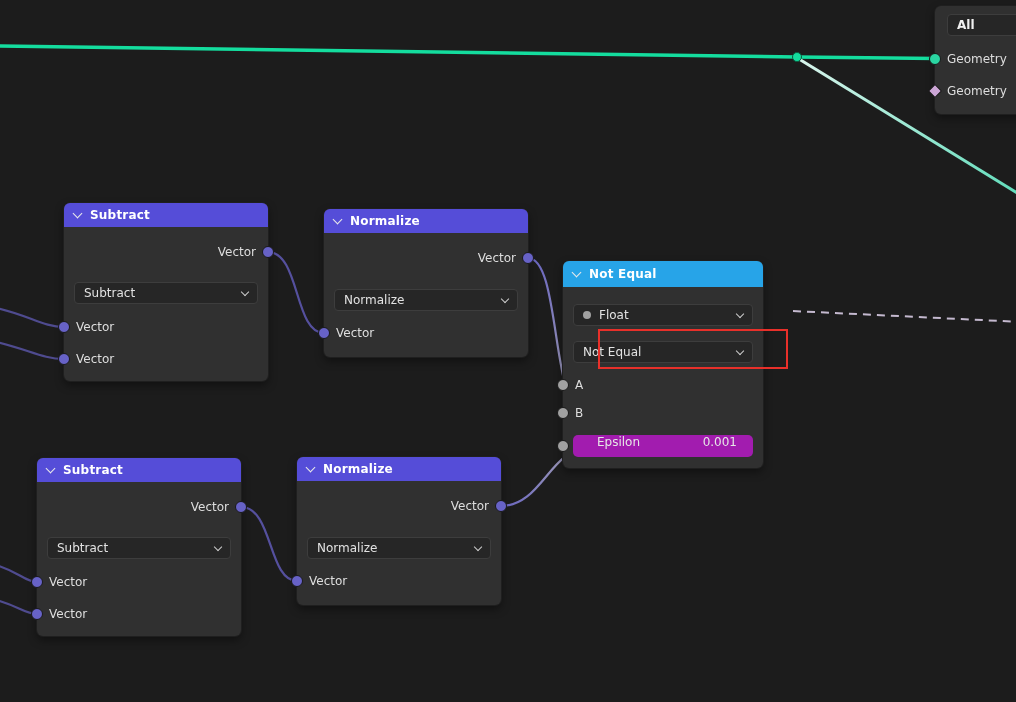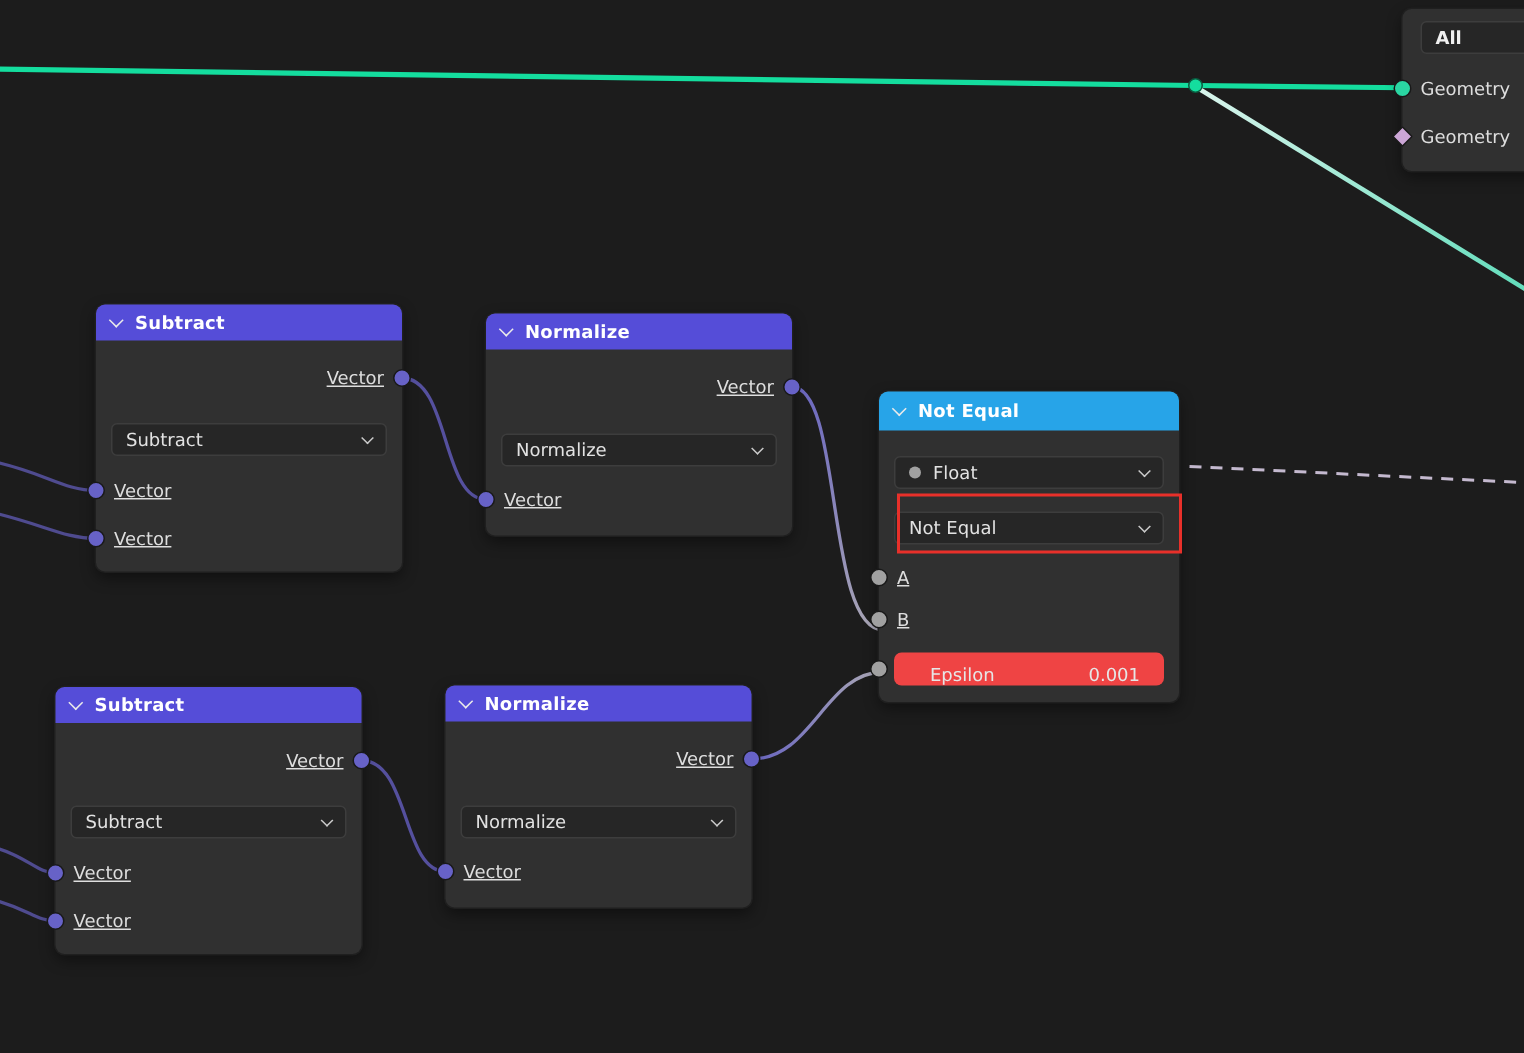--- a/index.html
+++ b/index.html
@@ -38,21 +38,20 @@
     width: 6px; height: 6px;
     border-right: 1.7px solid #eaeaea;
     border-bottom: 1.7px solid #eaeaea;
     transform: rotate(45deg);
     margin: -4px 9px 0 1px;
   }
   .row {
     position: relative;
     height: 24px; line-height: 24px;
     padding: 0 12px;
-    text-decoration: underline;
   }
   .row.out { text-align: right; }
   .row.in  { text-align: left; }
   .socket {
     position: absolute;
     width: 10px; height: 10px;
     border-radius: 50%;
     border: 1px solid #191919;
     top: 50%; margin-top: -6px;
     z-index: 3;
@@ -88,23 +87,23 @@
     margin-left: auto; margin-top: -3px;
   }
   .dd-dot {
     width: 8px; height: 8px; border-radius: 50%;
     background: #a1a1a1; margin-right: 8px; flex: 0 0 auto;
   }
   .value-field {
     position: relative;
     height: 22px;
     margin: 0 10px;
-    background: #ef4444;
+    background: #a21caf;
     border-radius: 5px;
-    display: flex; align-items: flex-end; justify-content: space-between;
+    display: flex; align-items: flex-start; justify-content: space-between;
     padding: 0 16px 0 24px;
     color: #e6e6e6;
     box-sizing: border-box;
   }
   .value-field .socket { left: -16px; }
   #highlight-box {
     position: absolute;
     left: 598px; top: 329px;
     width: 190px; height: 40px;
     border: 2px solid #e8302a;
@@ -198,21 +197,21 @@
     <div class="dropdown" style="margin-top:19px">
       <span>Normalize</span>
       <span class="dd-chev"></span>
     </div>
     <div class="row in" style="margin-top:10px">
       <span class="socket left sock-vector"></span>
       <span>Vector</span>
     </div>
   </div>
 
-  <div class="node" style="left:586px;top:261px;width:200px;padding-bottom:11px">
+  <div class="node" style="left:563px;top:261px;width:200px;padding-bottom:11px">
     <div class="node-header hdr-compare">
       <span class="chev"></span>
       <span>Not Equal</span>
     </div>
     <div class="dropdown" style="margin-top:17px">
       <span class="dd-dot"></span>
       <span>Float</span>
       <span class="dd-chev"></span>
     </div>
     <div class="dropdown" style="margin-top:15px">

